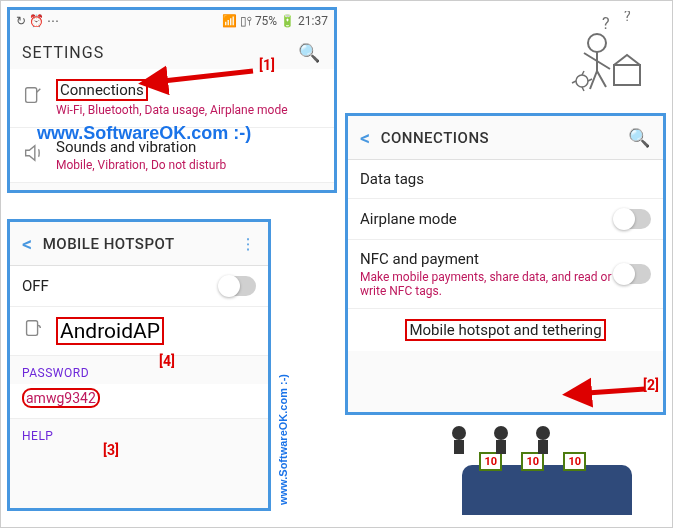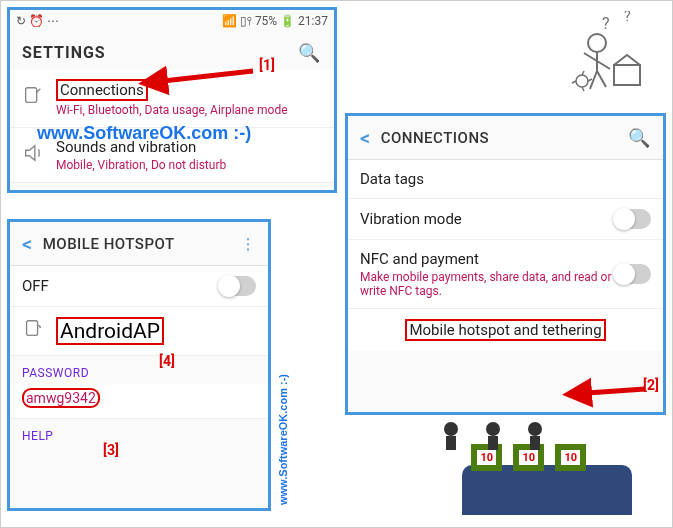--- a/index.html
+++ b/index.html
@@ -48,21 +48,21 @@
       letter-spacing: 0.5px;
       font-size: 15px;
     }
     .header .title { flex: 1; }
     .header .back { font-size: 20px; color: #4797e0; margin-right: 10px; }
     .header .search { color: #4797e0; font-size: 18px; }
     .header .more { color: #4797e0; margin-left: 6px; }
 
     .settings-bigtitle {
       font-size: 16px;
-      font-weight: 700;
+      font-weight: 400;
       color: #333;
       padding: 10px 12px 6px;
       letter-spacing: 1px;
       display: flex;
       justify-content: space-between;
       align-items: center;
     }
     .settings-bigtitle .search { color: #4797e0; font-size: 18px; }
 
     .row {
@@ -117,21 +117,21 @@
     
     .decor1 { position: absolute; right: 20px; top: 10px; font-size: 50px; color: #333; opacity: 0.7; }
     .couch {
       position: absolute; right: 40px; bottom: 12px;
       width: 170px; height: 50px; background: #2f4a7a;
       border-radius: 10px 10px 0 0;
     }
     .judge { position: absolute; bottom: 56px; font-size: 22px; }
     .score {
       display: inline-block; background: #fff; color: #d00;
-      border: 6px solid #4d7c0f; font-size: 11px; font-weight: bold;
+      border: 2px solid #4d7c0f; font-size: 11px; font-weight: bold;
       padding: 1px 3px; margin-top: 4px;
     }
 
     .hotspot-name { font-size: 21px; color: #000000; }
     .password-val { color: #be185d; font-size: 14px; border-radius: 9px; }
 
     svg.arrow-svg { position: absolute; overflow: visible; }
   </style>
 </head>
 <body>
@@ -187,21 +187,21 @@
     <span class="title">CONNECTIONS</span>
     <span class="search">🔍</span>
   </div>
   <div class="row">
     <div class="textcol">
         <div class="tlabel">Data tags</div>
       </div>
   </div>
   <div class="row">
     <div class="textcol">
-      <div class="tlabel">Vibration mode</div>
+      <div class="tlabel">Airplane mode</div>
     </div>
     <div class="switch"></div>
   </div>
   <div class="row">
     <div class="textcol">
       <div class="tlabel">NFC and payment</div>
       <div class="tsub">Make mobile payments, share data, and read or write NFC tags.</div>
     </div>
     <div class="switch"></div>
   </div>

